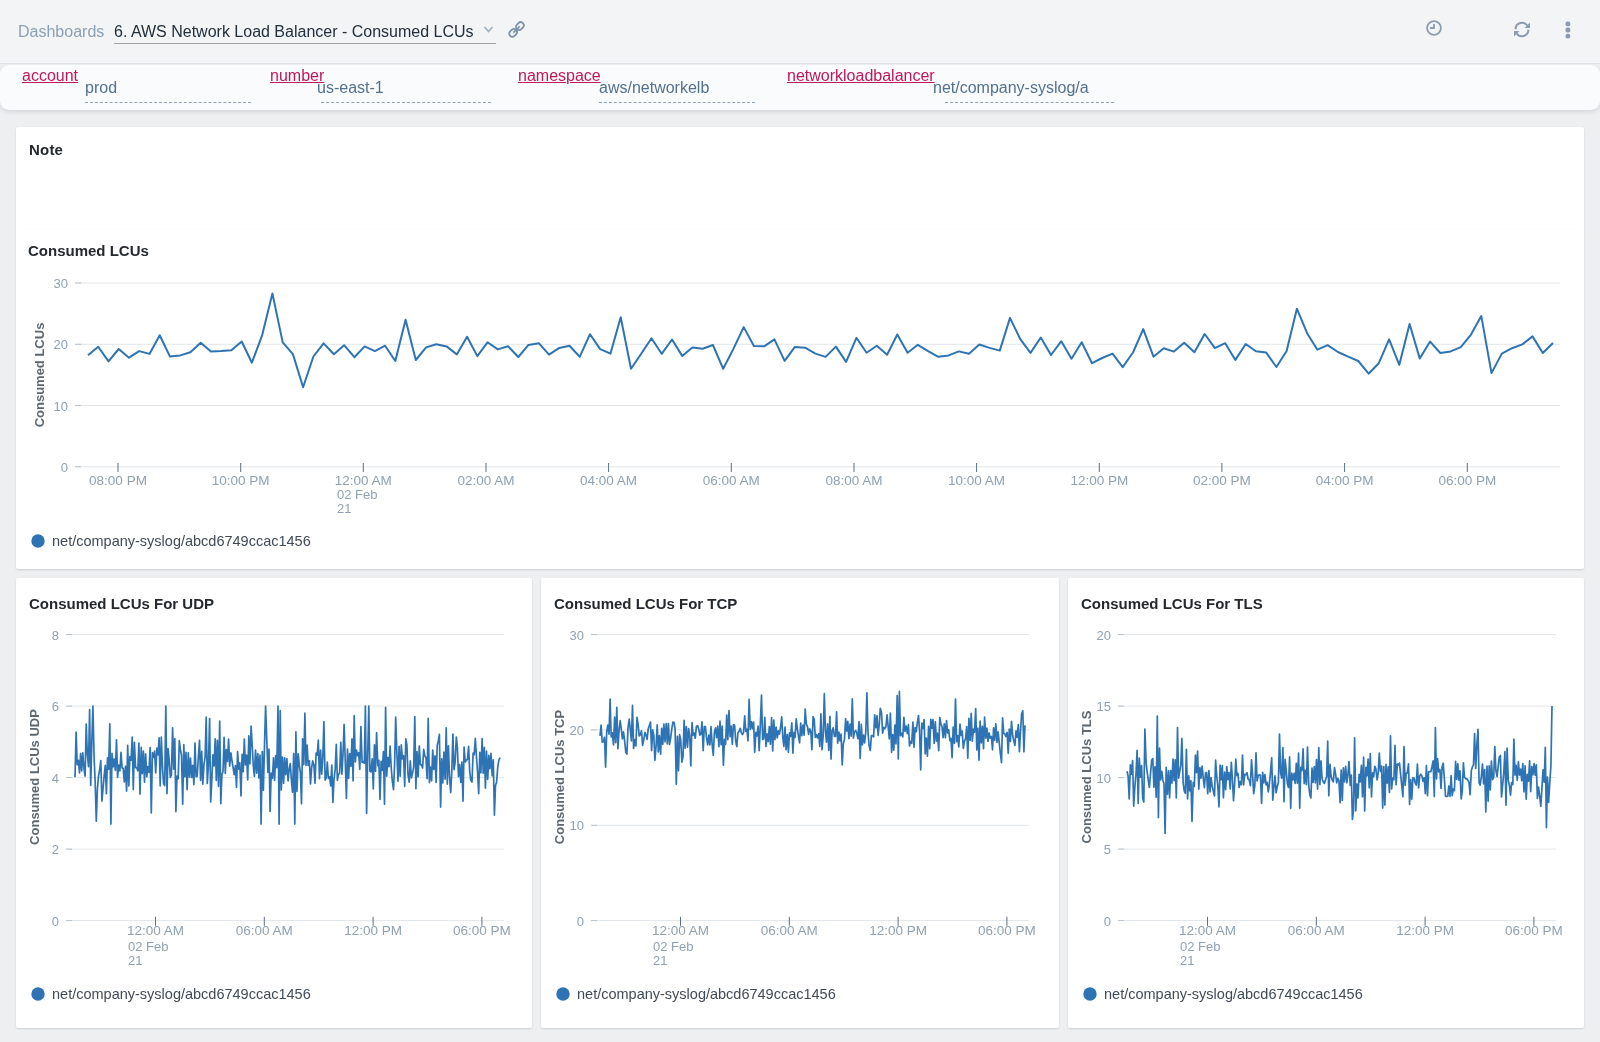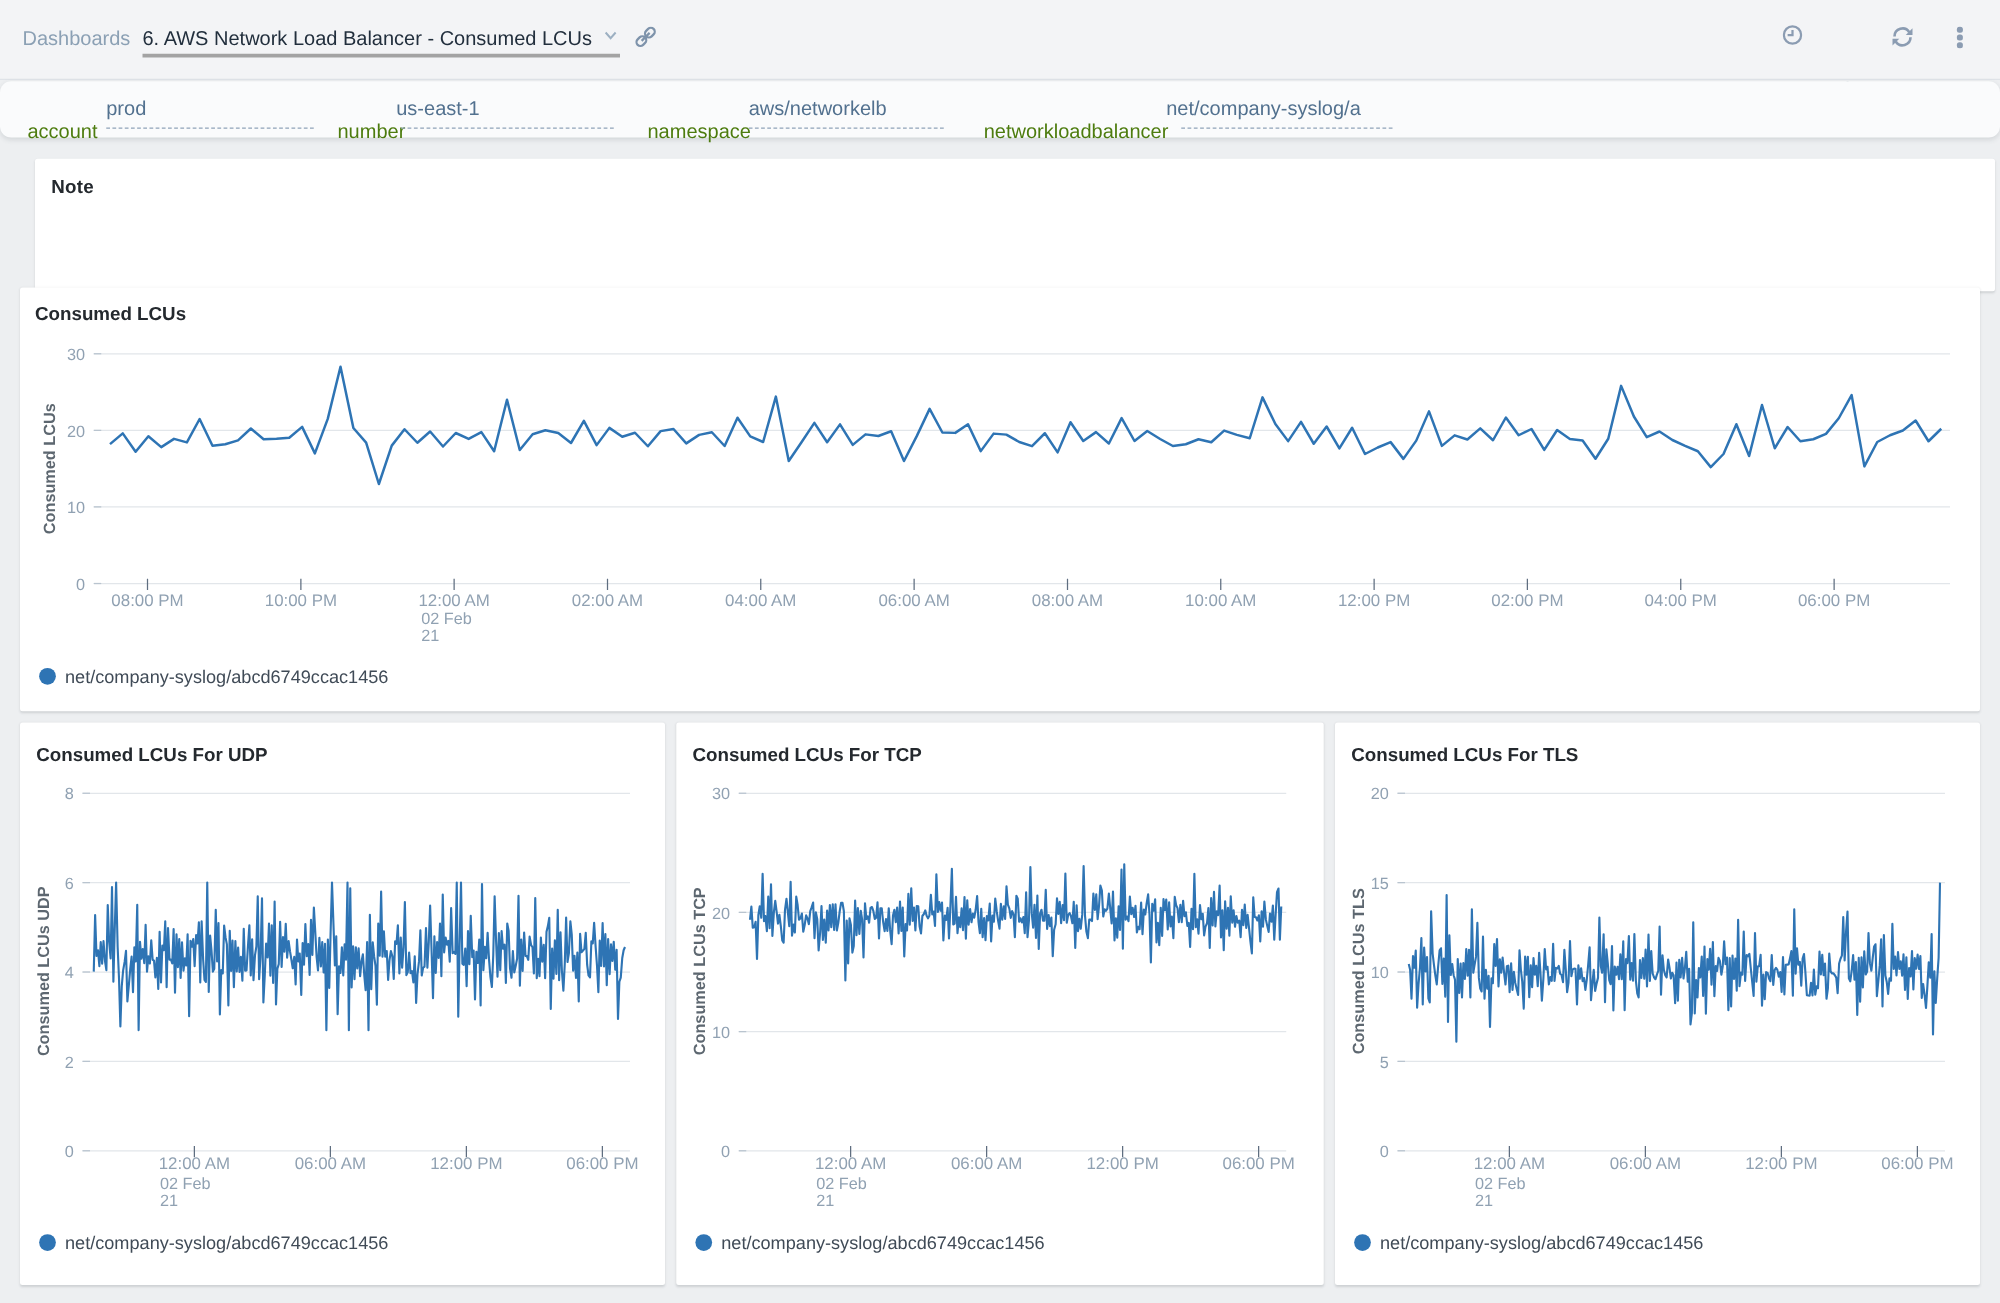--- a/index.html
+++ b/index.html
@@ -1,24 +1,24 @@
 <!DOCTYPE html>
 <html><head>
 <meta charset="utf-8">
 <style>
   * { margin:0; padding:0; box-sizing:border-box; }
   html,body { width:1600px; height:1042px; background:#edeff1; font-family:"Liberation Sans", sans-serif; overflow:hidden; }
   .topbar { position:absolute; left:0; top:0; width:1600px; height:64px; background:#f3f4f6; border-bottom:1px solid #dfe3e8; }
   .crumb { position:absolute; left:18px; top:22px; font-size:16px; line-height:1.2; color:#8ba0b4; }
-  .dtitle { position:absolute; left:114px; top:22px; font-size:16px; line-height:1.2; color:#222f3d; border-bottom:3px solid #a3a3a3; padding-bottom:2px; padding-right:2px; }
+  .dtitle { position:absolute; left:114px; top:22px; font-size:16px; line-height:1.2; color:#222f3d; border-bottom:1px solid #a3a3a3; padding-bottom:2px; padding-right:2px; }
   .dtitle svg { position:relative; top:-2px; margin-left:9px; }
   .linkic { position:absolute; left:508px; top:21px; width:17px; height:17px; }
   .t24 { position:absolute; left:1450px; top:18px; font-size:18px; line-height:1.2; color:#35597a;margin-top:44px; }
   .filterbar { position:absolute; left:0; top:65px; width:1600px; height:45px; background:#fafbfc; border-radius:9px; box-shadow:0 2px 4px rgba(60,70,80,.14); }
-  .fl { position:absolute; top:32px; font-size:16px; color:#4d7c0f; }
+  .fl { position:absolute; top:2px; font-size:16px; color:#be185d;text-decoration:underline; }
   .fv { position:absolute; top:14px; font-size:16px; color:#52718f; }
   .dash { position:absolute; top:37px; border-top:1px dashed #8fa3b8; height:0; }
   .panel { position:absolute; background:#ffffff; border-radius:2px; box-shadow:0 1px 2px rgba(60,70,80,.18); }
   .ptitle { position:absolute; left:13px; top:16px; font-size:16px; font-weight:bold; color:#24292e; letter-spacing:0.2px; }
   .notebody { position:absolute; left:13px; top:60px; font-size:14px; color:#333638; }
   svg { position:absolute; left:0; top:0; }
   svg text { font-family:"Liberation Sans", sans-serif; }
 </style>
 </head>
 <body>
@@ -63,21 +63,21 @@
 <div class="fv" style="left:317px;">us-east-1</div>
 <div class="dash" style="left:321px;width:170px;"></div>
 <div class="fl" style="left:507px;margin-left:11px;">namespace</div>
 <div class="fv" style="left:599px;">aws/networkelb</div>
 <div class="dash" style="left:599px;width:156px;"></div>
 <div class="fl" style="left:787px;">networkloadbalancer</div>
 <div class="fv" style="left:892px;margin-left:41px;">net/company-syslog/a</div>
 <div class="dash" style="left:945px;width:169px;"></div>
 </div>
 
-<div class="panel" style="left:28px;top:127px;width:1568px;height:106px;">
+<div class="panel" style="left:16px;top:127px;width:1568px;height:106px;">
   <div class="ptitle" style="top:14px;font-size:15px;">Note</div>
 </div>
 
 <div class="panel" style="left:16px;top:230px;width:1568px;height:339px;"></div>
 <div class="panel" style="left:16px;top:578px;width:516px;height:450px;"></div>
 <div class="panel" style="left:541px;top:578px;width:518px;height:450px;"></div>
 <div class="panel" style="left:1068px;top:578px;width:516px;height:450px;"></div>
 <svg style="left:0;top:0;" width="1600" height="1042" viewBox="0 0 1600 1042">
   <text x="28" y="256" font-size="15" font-weight="bold" fill="#24292e">Consumed LCUs</text>
   <line x1="75" y1="283.0" x2="1560" y2="283.0" stroke="#e2e6ea" stroke-width="1"></line>

